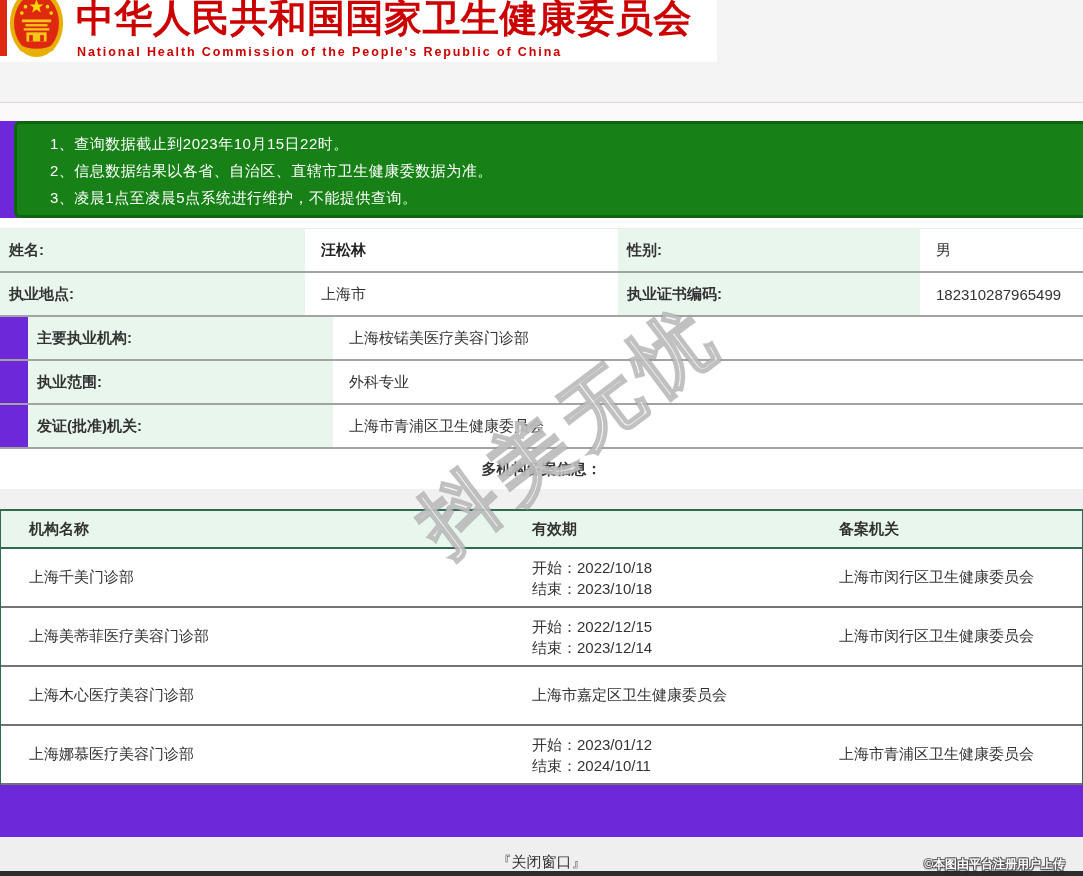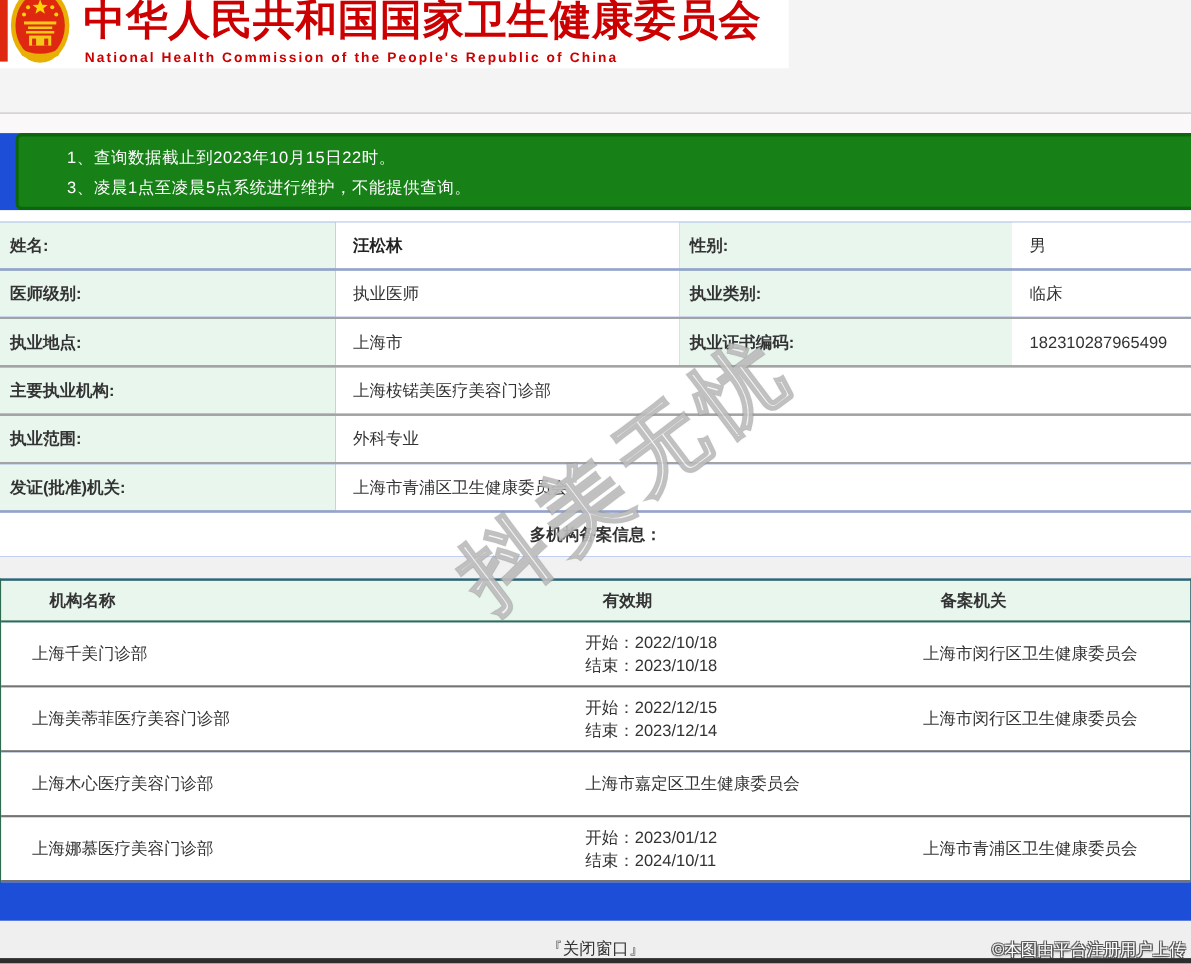--- a/index.html
+++ b/index.html
@@ -1,57 +1,57 @@
 <!DOCTYPE html>
 <html><head>
 <meta charset="utf-8">
 <style>
   * { box-sizing: border-box; margin: 0; padding: 0; }
   html,body { background:#fff; }
   body { font-family: "Liberation Sans", "DejaVu Sans", sans-serif; }
-  #page { position:relative; width:1083px; height:876px; background:#1d4ed8; overflow:hidden; margin:0 auto; }
+  #page { position:relative; width:1083px; height:876px; background:#6d28d9; overflow:hidden; margin:0 auto; }
 
   
   .header-zone { position:relative; height:103px; background:#f4f4f5; border-bottom:1px solid #d8d8d8; }
   .header-white { position:absolute; left:0; top:0; width:717px; height:62px; background:#ffffff; }
   .red-strip { position:absolute; left:0; top:0; width:7px; height:56px; background:#de2910; z-index:4; }
   .emblem { position:absolute; left:9px; top:-13px; width:55px; height:76px; z-index:3; }
   .title-cn { position:absolute; left:76px; top:-7px; font-size:38px; font-weight:bold; color:#cc0000; letter-spacing:.5px; white-space:nowrap; z-index:3; }
   .title-en { position:absolute; left:77px; top:45px; font-size:12.5px; font-weight:bold; color:#cc0000; letter-spacing:1.9px; white-space:nowrap; z-index:3; }
   .subband { height:18px; background:#faf8f8; }
 
   
-  .notice { margin-left:14px; background:#178117; border:3px solid #0d660d; border-right:none; border-radius:6px 0 0 6px; color:#ffffff; font-size:15px; padding:6px 10px 4px 44px; }
+  .notice { margin-left:14px; background:#178117; border:3px solid #0d660d; border-right:none; border-radius:6px 0 0 6px; color:#ffffff; font-size:15px; padding:6px 10px 4px 33px; }
   .notice .nline { line-height:27px; letter-spacing:.5px; }
   .notice-gap { height:10px; background:#fff; }
 
   
   .info-table { border-top:1px solid #e3efe8; }
   .irow { display:grid; grid-template-columns:305px 313px 302px 1fr; border-bottom:2px solid #a3a3a3; }
-  .irow.wide { grid-template-columns:305px 1fr; }
+  .irow.wide { grid-template-columns:305px 1fr;padding-left:28px; }
   .cell { min-height:42px; display:flex; align-items:center; font-size:15px; color:#333; }
   .cell.lab { background:#e9f6ee; padding-left:9px; font-weight:bold; }
   .cell.val { background:#fff; padding-left:16px; }
   .val.strong { font-weight:bold; color:#222; }
 
   
   .section-title { height:40px; display:flex; align-items:center; justify-content:center; font-size:15px; font-weight:bold; color:#333; background:#fff;text-align:right; }
   .gray-strip { height:20px; background:#f1f1f1; }
   .org-table { border-left:1px solid #2e6b50; border-right:1px solid #2e6b50; border-top:2px solid #2e6b50; }
   .org-header { display:grid; grid-template-columns:503px 307px 1fr; background:#e9f6ee; border-bottom:2px solid #2e6b50; height:38px; align-items:center; }
-  .org-header .hcell { font-size:15px; font-weight:bold; color:#333; padding-left:28px;margin-left:16px; }
+  .org-header .hcell { font-size:15px; font-weight:bold; color:#333; padding-left:28px; }
   .org-row { display:grid; grid-template-columns:503px 307px 1fr; background:#fff; border-bottom:2px solid #737373; min-height:59px; align-items:center; }
   .org-row .ocell { font-size:15px; color:#333; padding-left:28px; }
   .ocell.validity div { line-height:21px; }
 
   
   .footer { position:absolute; left:0; right:0; bottom:0; height:39px; background:#efefef; z-index:6; }
   .close-link { position:absolute; left:50%; transform:translateX(-50%); bottom:4px; font-size:15px; color:#333; text-decoration:none; cursor:pointer; }
   .dark-strip { position:absolute; left:0; right:0; bottom:0; height:5px; background:#2d2d2d; z-index:7; }
-  .credit { position:absolute; right:5px; bottom:3px; font-size:15px; font-weight:normal; color:#fff; z-index:9;
+  .credit { position:absolute; right:18px; bottom:3px; font-size:12px; font-weight:bold; color:#fff; z-index:9;
             text-shadow:-1px -1px 0 #555, 1px -1px 0 #555, -1px 1px 0 #555, 1px 1px 0 #555, 0 2px 2px rgba(0,0,0,.4); }
 
   
   .watermark { position:absolute; left:330px; top:300px; width:480px; height:260px; display:flex; align-items:center; justify-content:center;
                transform:rotate(-37deg); font-size:78px; font-weight:bold; letter-spacing:10px; white-space:nowrap;
                color:rgba(255,255,255,.75); -webkit-text-stroke:2px rgba(150,150,150,.55);
                text-shadow:0 0 2px rgba(130,130,130,.35); pointer-events:none; z-index:5; }
 </style>
 </head>
 <body>
@@ -80,36 +80,31 @@
       </svg>
     </div>
     <div class="title-cn">中华人民共和国国家卫生健康委员会</div>
     <div class="title-en">National Health Commission of the People's Republic of China</div>
   </div>
 
   <div class="subband"></div>
 
   <div class="notice">
     <div class="nline">1、查询数据截止到2023年10月15日22时。</div>
+    <div class="nline">2、信息数据结果以各省、自治区、直辖市卫生健康委数据为准。</div>
     <div class="nline">3、凌晨1点至凌晨5点系统进行维护，不能提供查询。</div>
   </div>
   <div class="notice-gap"></div>
 
   <div class="info-table">
     <div class="irow">
       <div class="cell lab">姓名:</div>
       <div class="cell val strong">汪松林</div>
       <div class="cell lab">性别:</div>
       <div class="cell val">男</div>
-    </div>
-    <div class="irow">
-      <div class="cell lab">医师级别:</div>
-      <div class="cell val">执业医师</div>
-      <div class="cell lab">执业类别:</div>
-      <div class="cell val">临床</div>
     </div>
     <div class="irow">
       <div class="cell lab">执业地点:</div>
       <div class="cell val">上海市</div>
       <div class="cell lab">执业证书编码:</div>
       <div class="cell val">182310287965499</div>
     </div>
     <div class="irow wide">
       <div class="cell lab">主要执业机构:</div>
       <div class="cell val">上海桉锘美医疗美容门诊部</div>

